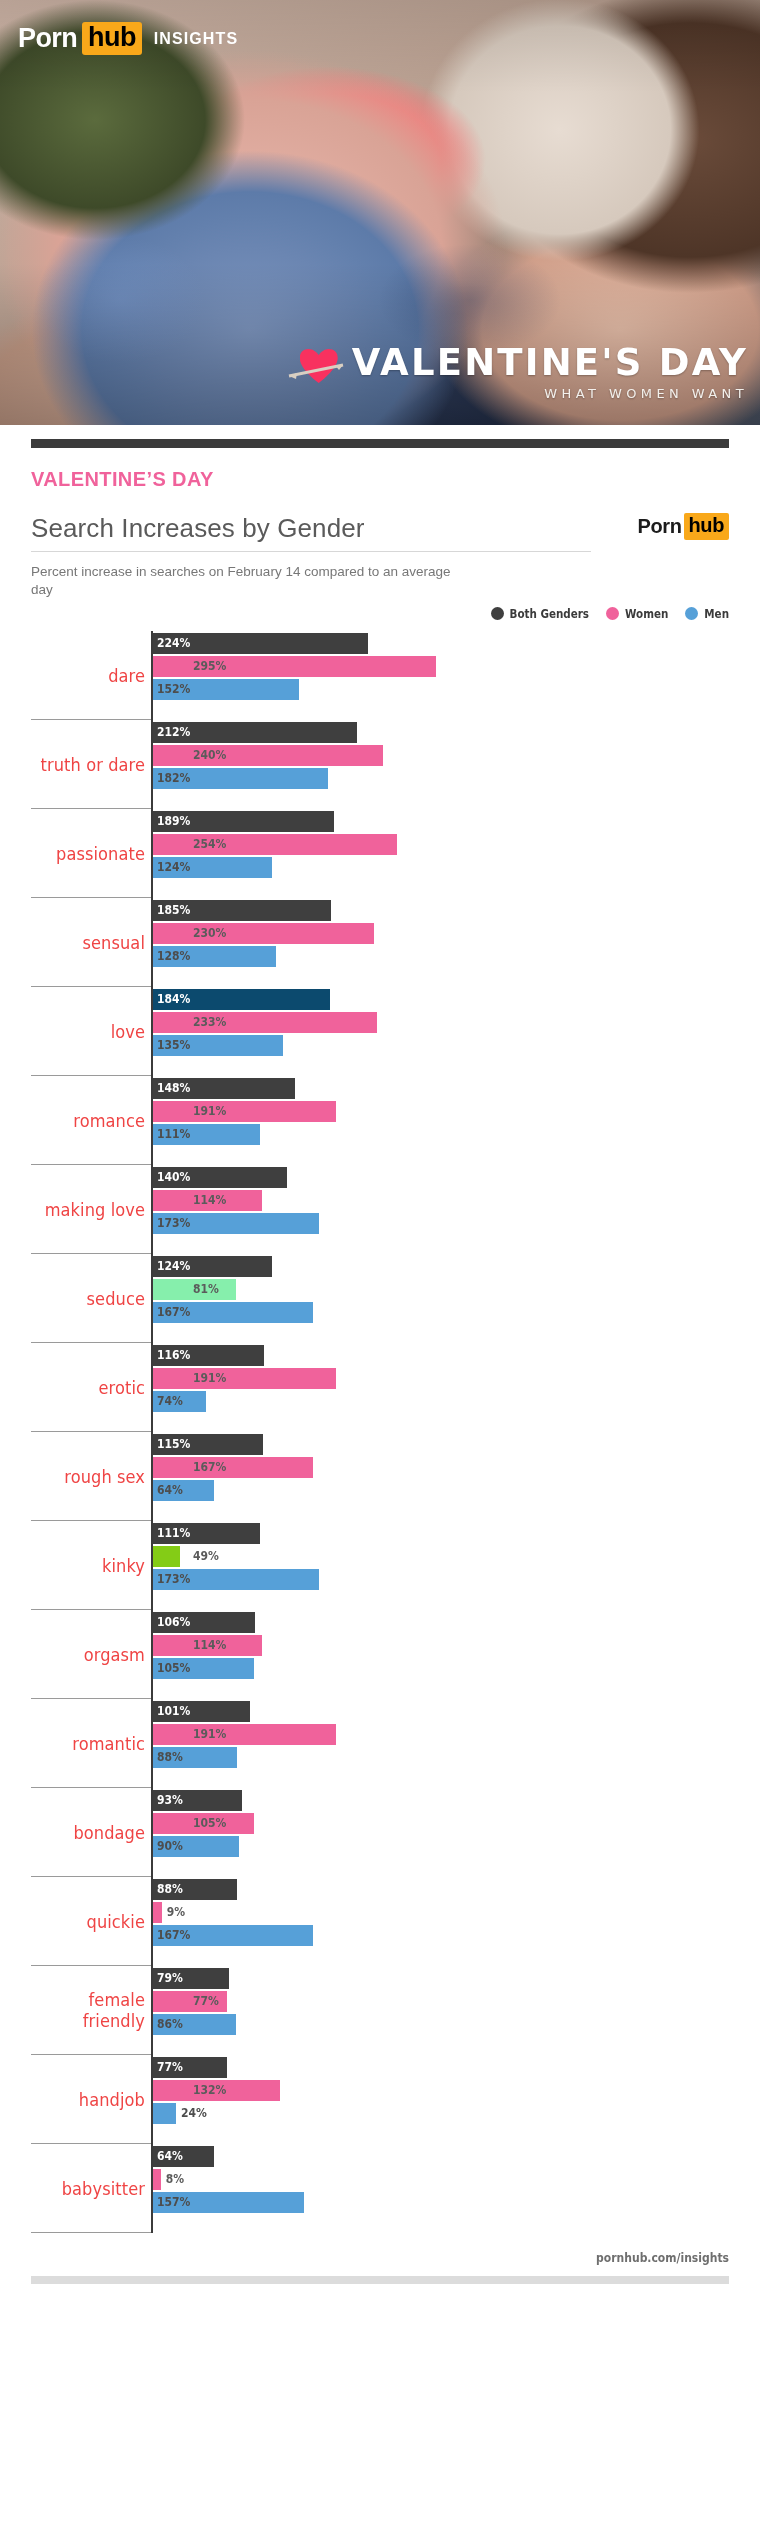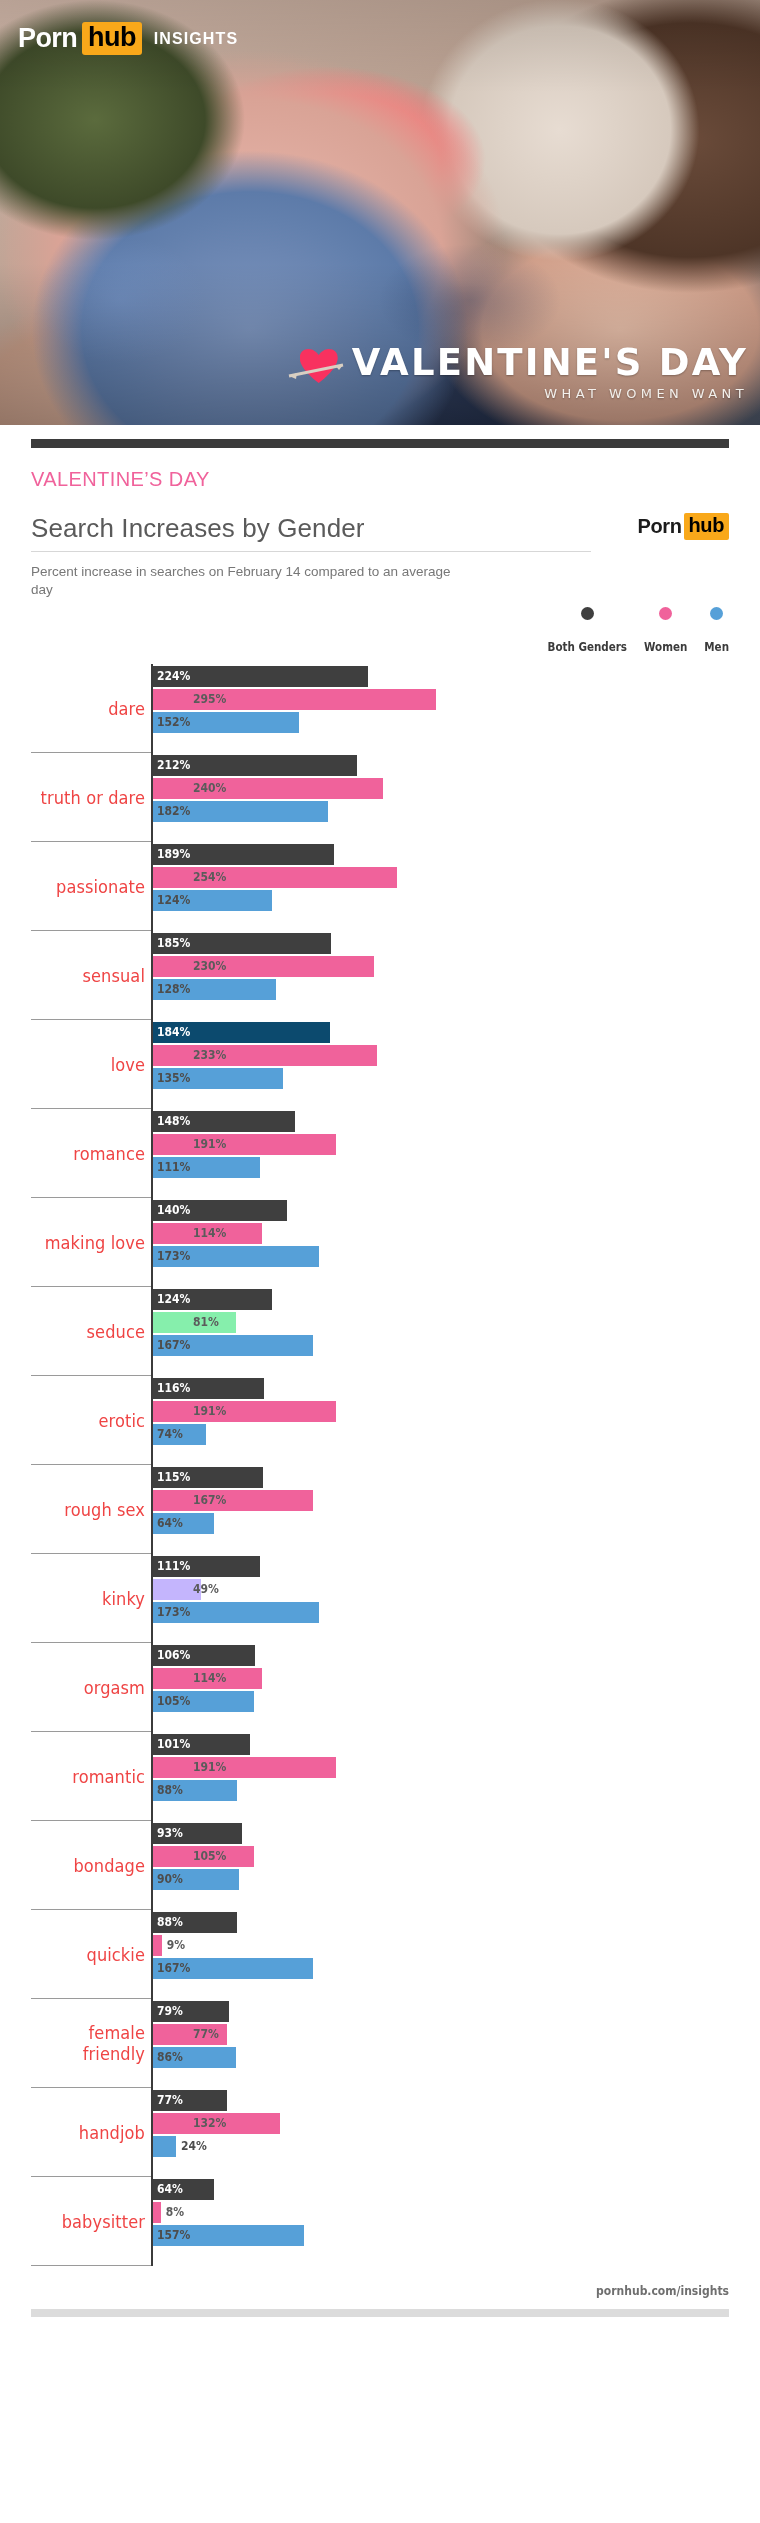--- a/index.html
+++ b/index.html
@@ -96,21 +96,21 @@
     text-shadow: 0 1px 2px rgba(0,0,0,.3);
   }
 
   
   .rule-top {
     margin: 14px 31px 0 31px;
     height: 9px; background: #3b3b3b;
   }
   .kicker {
     margin: 20px 0 0 31px;
-    color: #f0629b; font-size: 20px; font-weight: normal;
+    color: #f0629b; font-size: 20px; font-weight: bold;
     letter-spacing: .4px;
   }
   .headline-row {
     margin: 22px 31px 0 31px;
     display: flex; align-items: flex-end; justify-content: space-between;
   }
   .headline {
     color: #5a5a5a; font-size: 26px; font-weight: normal;
     letter-spacing: .1px;
   }
@@ -130,21 +130,21 @@
   }
   .subnote {
     margin: 11px 0 0 31px;
     color: #777777; font-size: 13.5px; line-height: 1.32;
     max-width: 420px;
   }
   .legend {
     margin: 8px 31px 0 31px;
     display: flex; justify-content: flex-end; align-items: center; gap: 17px;
   }
-  .legend-item { display: flex; align-items: center; gap: 20px; flex-direction: column; }
+  .legend-item { display: flex; align-items: center; gap: 6px; }
   .legend-dot { width: 13px; height: 13px; border-radius: 50%; flex: 0 0 auto; }
   .legend-label {
     font-size: 11.5px; color: #3b3b3b; font-weight: bold;
     font-family: "DejaVu Sans Condensed", "DejaVu Sans", sans-serif;
   }
 
   
   .chart {
     position: relative;
     margin: 10px 0 0 0;
@@ -495,21 +495,21 @@
       </div>
       <div class="group">
         <div class="cat-label">kinky</div>
         <div class="bars">
           <div class="bar-row">
             <div class="bar" style="width: 106.56px; background: rgb(63, 63, 63);">
               <span class="bar-val v-both">111%</span>
             </div>
           </div>
           <div class="bar-row">
-            <div class="bar" style="width: 48px; background: #c4b5fd;">
+            <div class="bar" style="width: 27px; background: #84cc16;">
               <span class="bar-val v-women">49%</span>
             </div>
           </div>
           <div class="bar-row">
             <div class="bar" style="width: 166.08px; background: rgb(86, 160, 216);">
               <span class="bar-val v-men">173%</span>
             </div>
           </div>
         </div>
         <div class="group-tick"></div>

